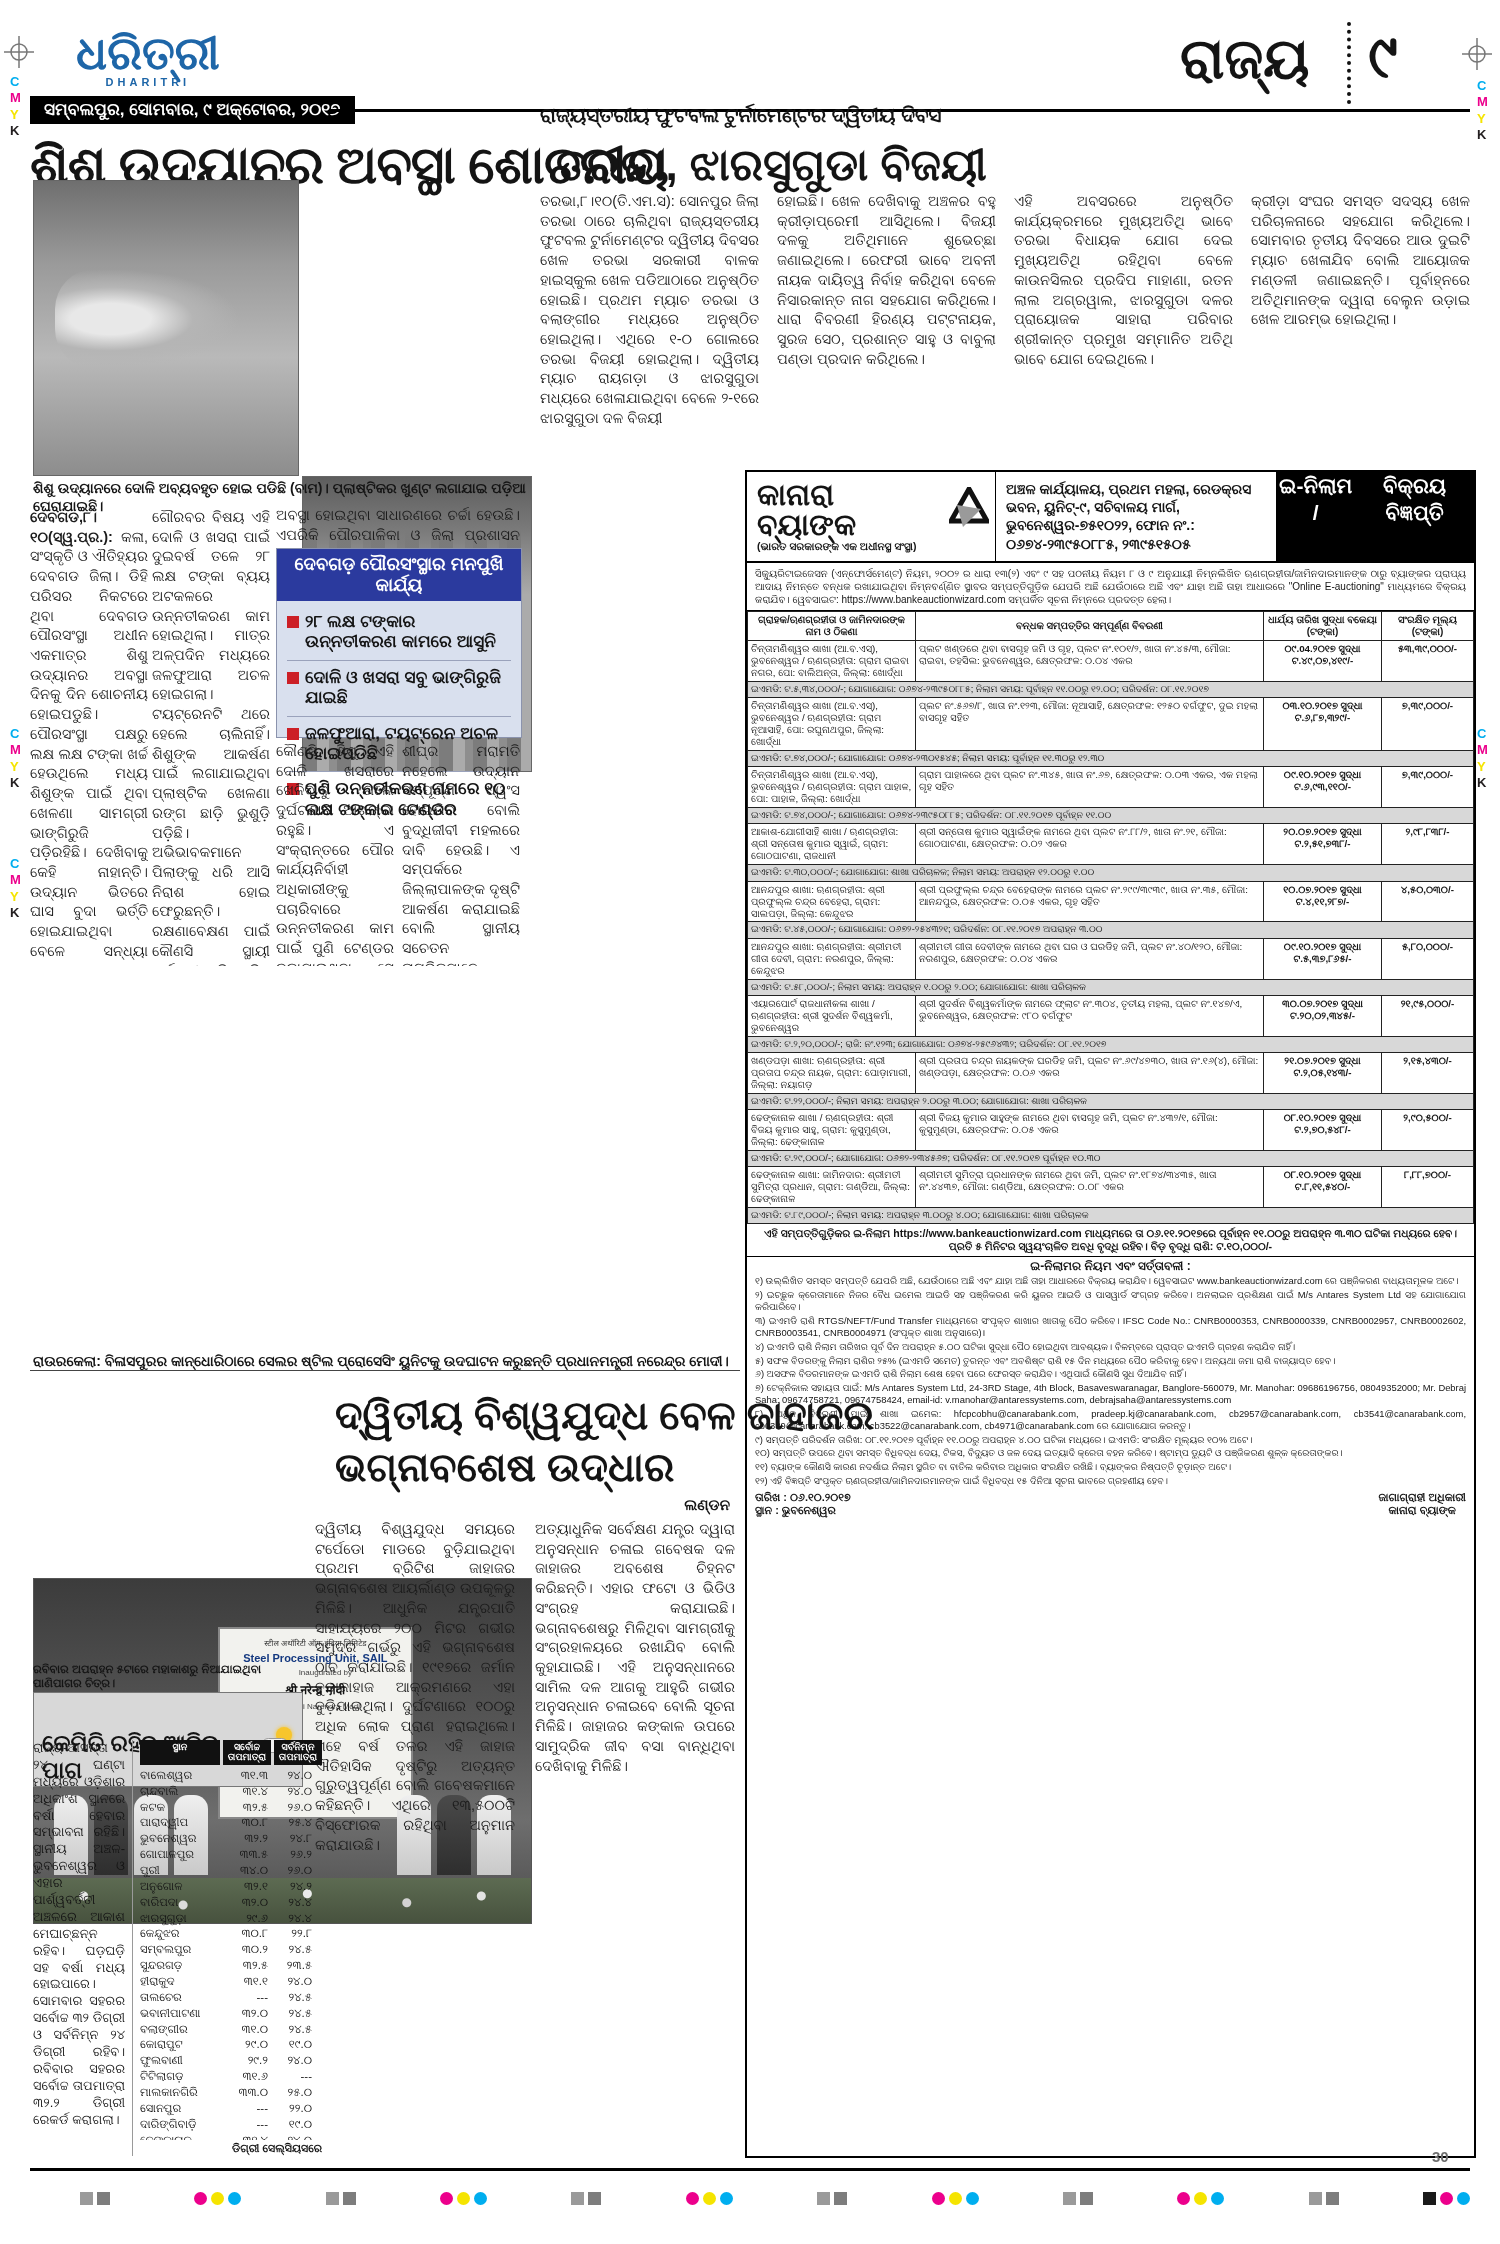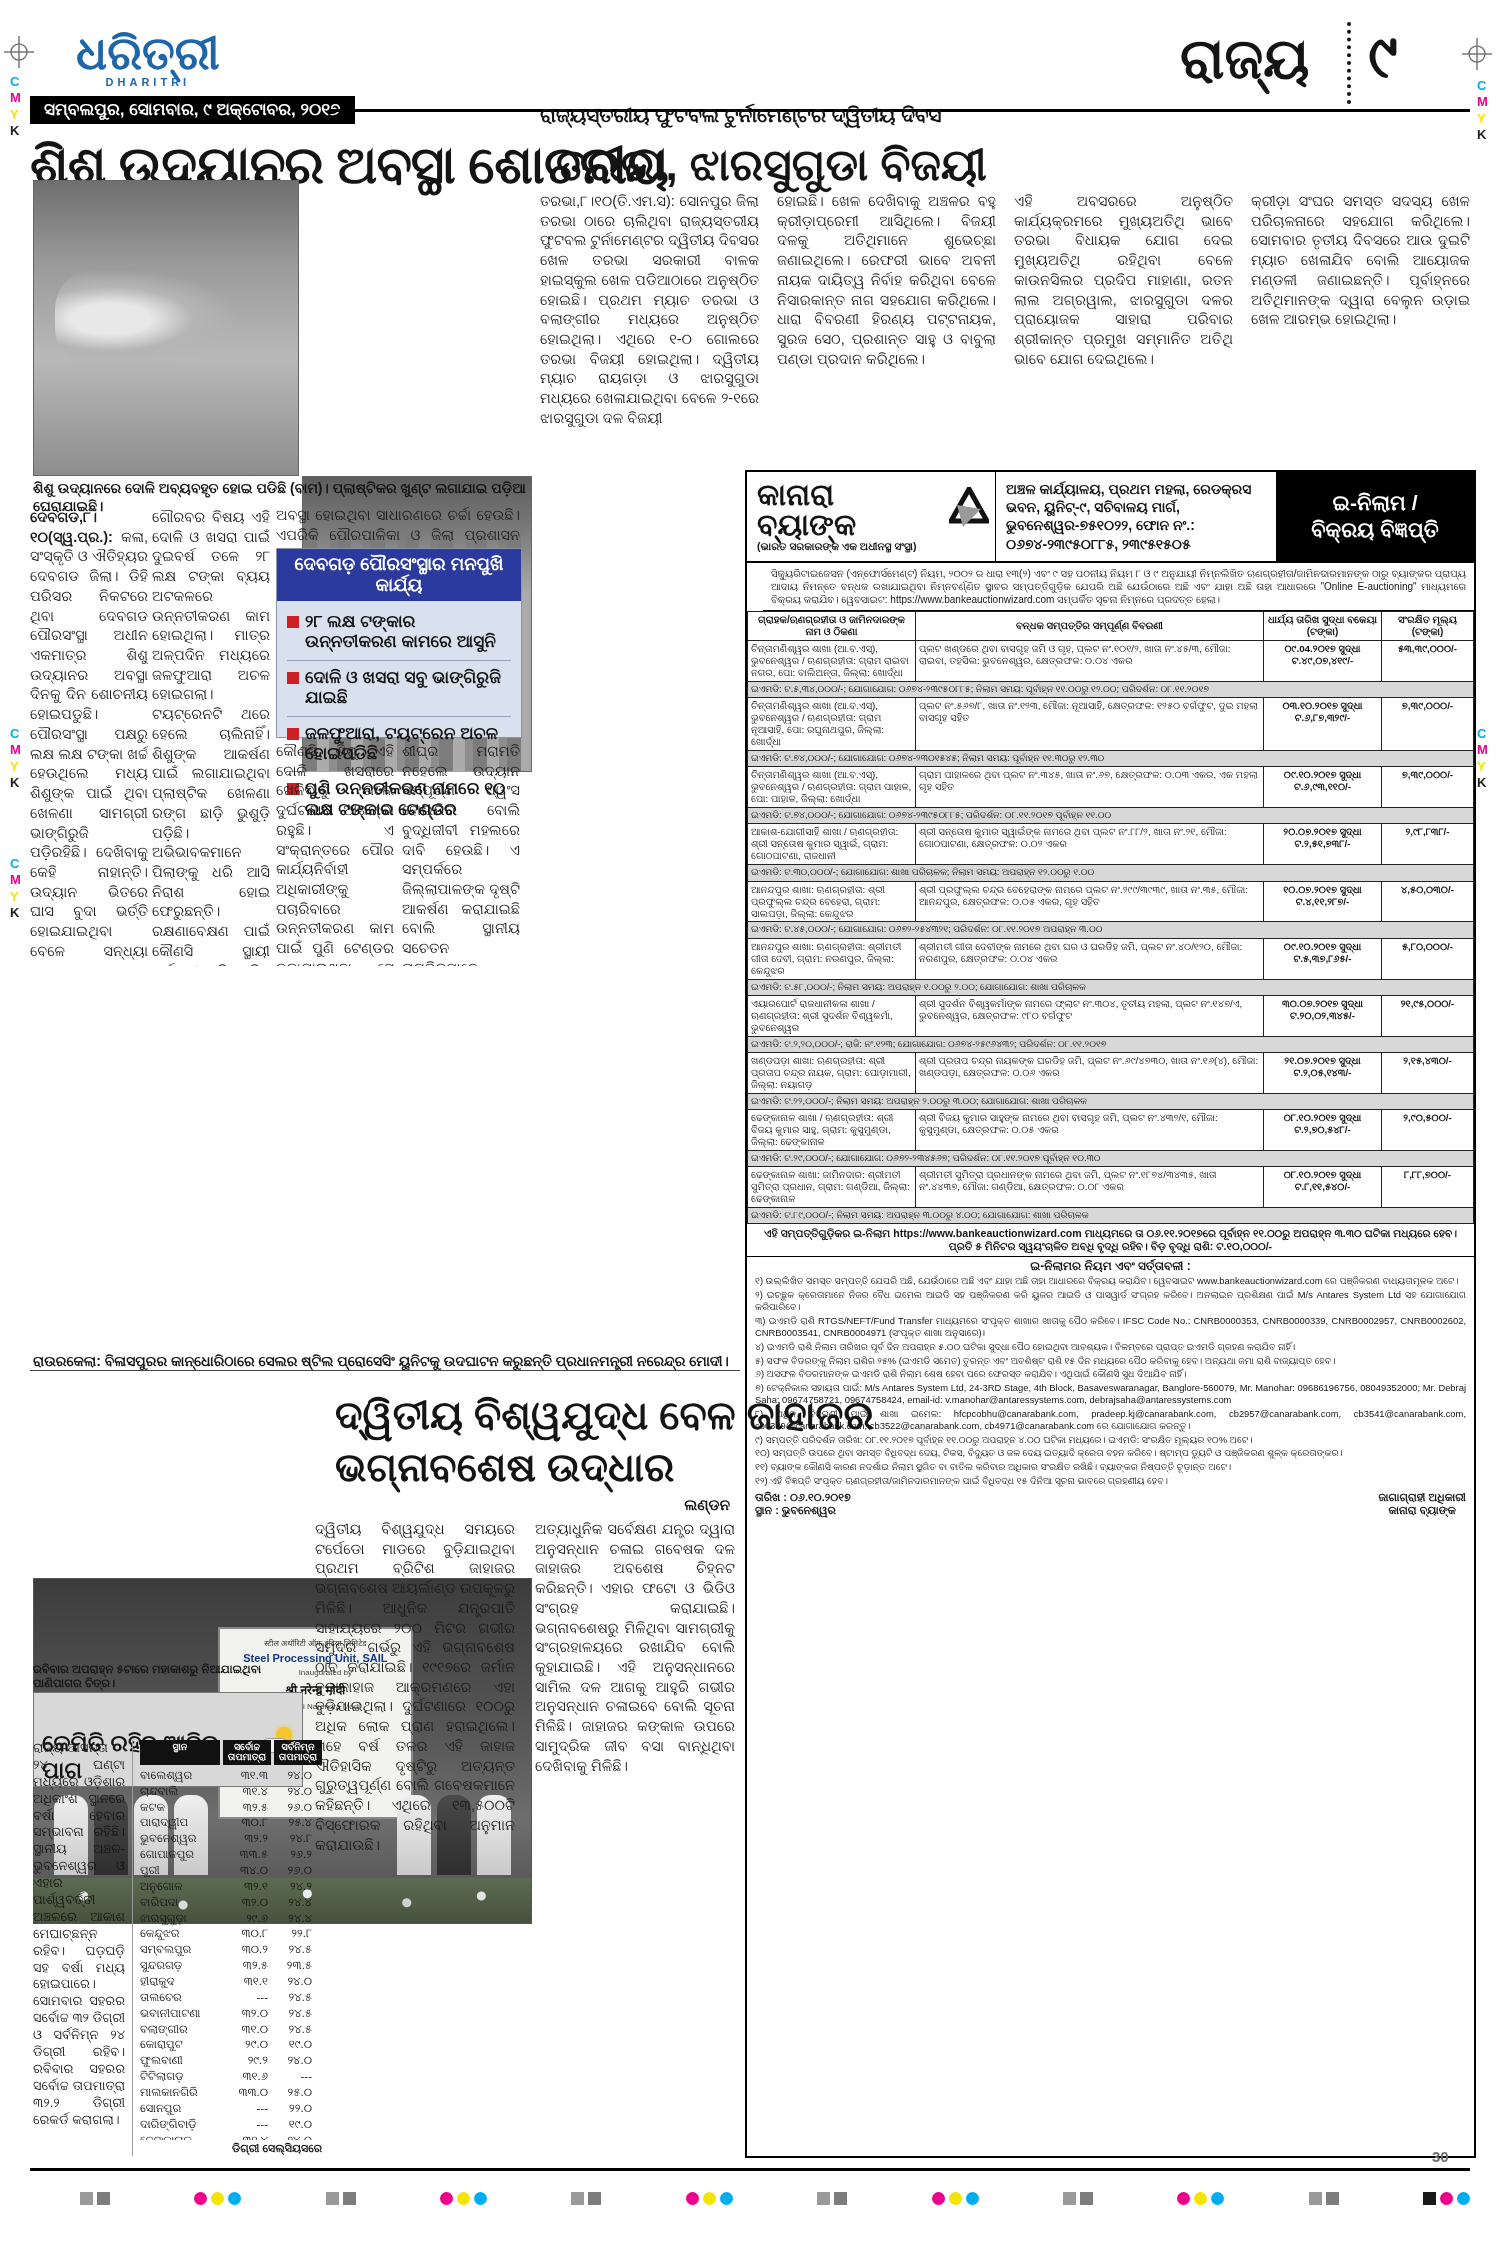--- a/index.html
+++ b/index.html
@@ -43,22 +43,22 @@
             border-bottom:1px solid #9aa2bb;display:flex;gap:6px;}
   .hibox li:last-child{border-bottom:none;}
   .bullet-sq{width:12px;height:12px;background:#cc1f26;flex:0 0 12px;margin-top:4px;}
   
   .bank{border:2px solid #000;background:#fff;}
   .bank-head{display:flex;border-bottom:2px solid #000;}
   .bank-name{font-size:30px;font-weight:bold;line-height:1;}
   .bank-sub{font-size:10.5px;font-weight:bold;}
   .bank-addr{font-size:14px;font-weight:bold;line-height:1.3;}
   .bank-black{background:#000;color:#fff;font-size:21px;font-weight:bold;
-              display:flex;flex-direction:column;justify-content:center;text-align:center;line-height:1.3;}
-  .bank-intro{font-size:10px;line-height:1.3;text-align:justify;padding:4px 8px;border-bottom:1px solid #000;margin-left:16px;}
+              display:flex;flex-direction:row;justify-content:center;text-align:center;line-height:1.3;}
+  .bank-intro{font-size:10px;line-height:1.3;text-align:justify;padding:4px 8px;border-bottom:1px solid #000;}
   table.bank-tab{width:100%;border-collapse:collapse;font-size:9.8px;line-height:1.22;table-layout:fixed;}
   table.bank-tab th{border:1px solid #222;padding:2px 3px;font-weight:bold;text-align:center;background:#fff;font-size:10px;}
   table.bank-tab td{border:1px solid #222;padding:2px 3px;vertical-align:top;text-align:left;}
   table.bank-tab td.num{text-align:center;font-weight:bold;}
   table.bank-tab tr.note td{background:#d8d8d8;font-size:9.3px;}
   .auction-line{font-size:10.6px;font-weight:bold;text-align:center;padding:3px 6px;border-bottom:1px solid #000;}
   .terms-hd{font-size:12px;font-weight:bold;text-align:center;padding:2px 0;}
   .terms p{font-size:9.4px;line-height:1.26;text-align:justify;margin:0 0 2px 0;}
   .sig{display:flex;justify-content:space-between;font-size:11px;font-weight:bold;padding:2px 8px;}
   

